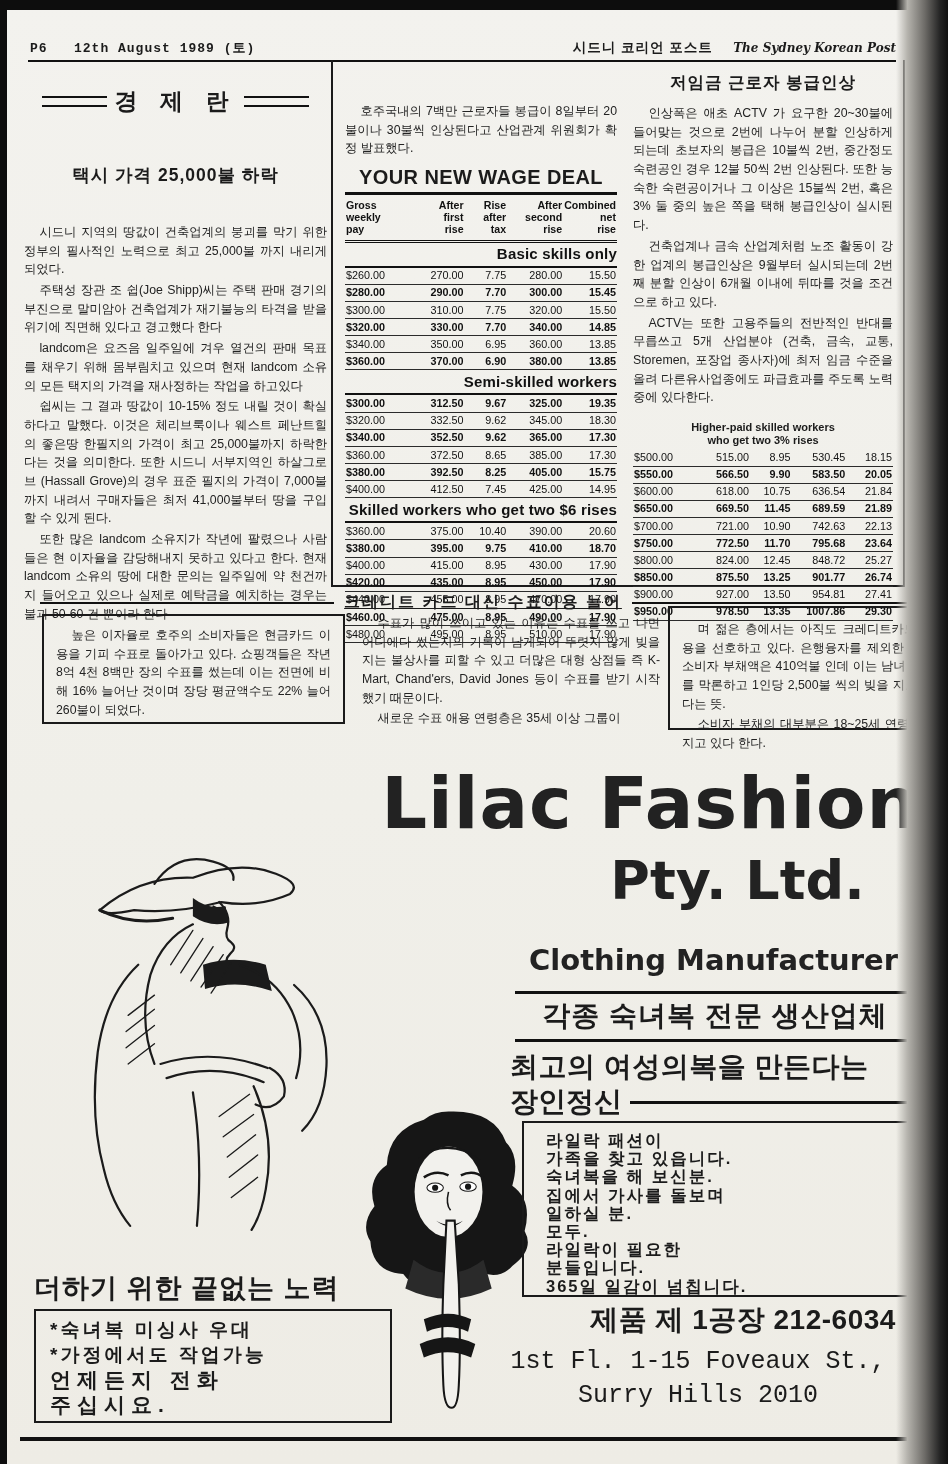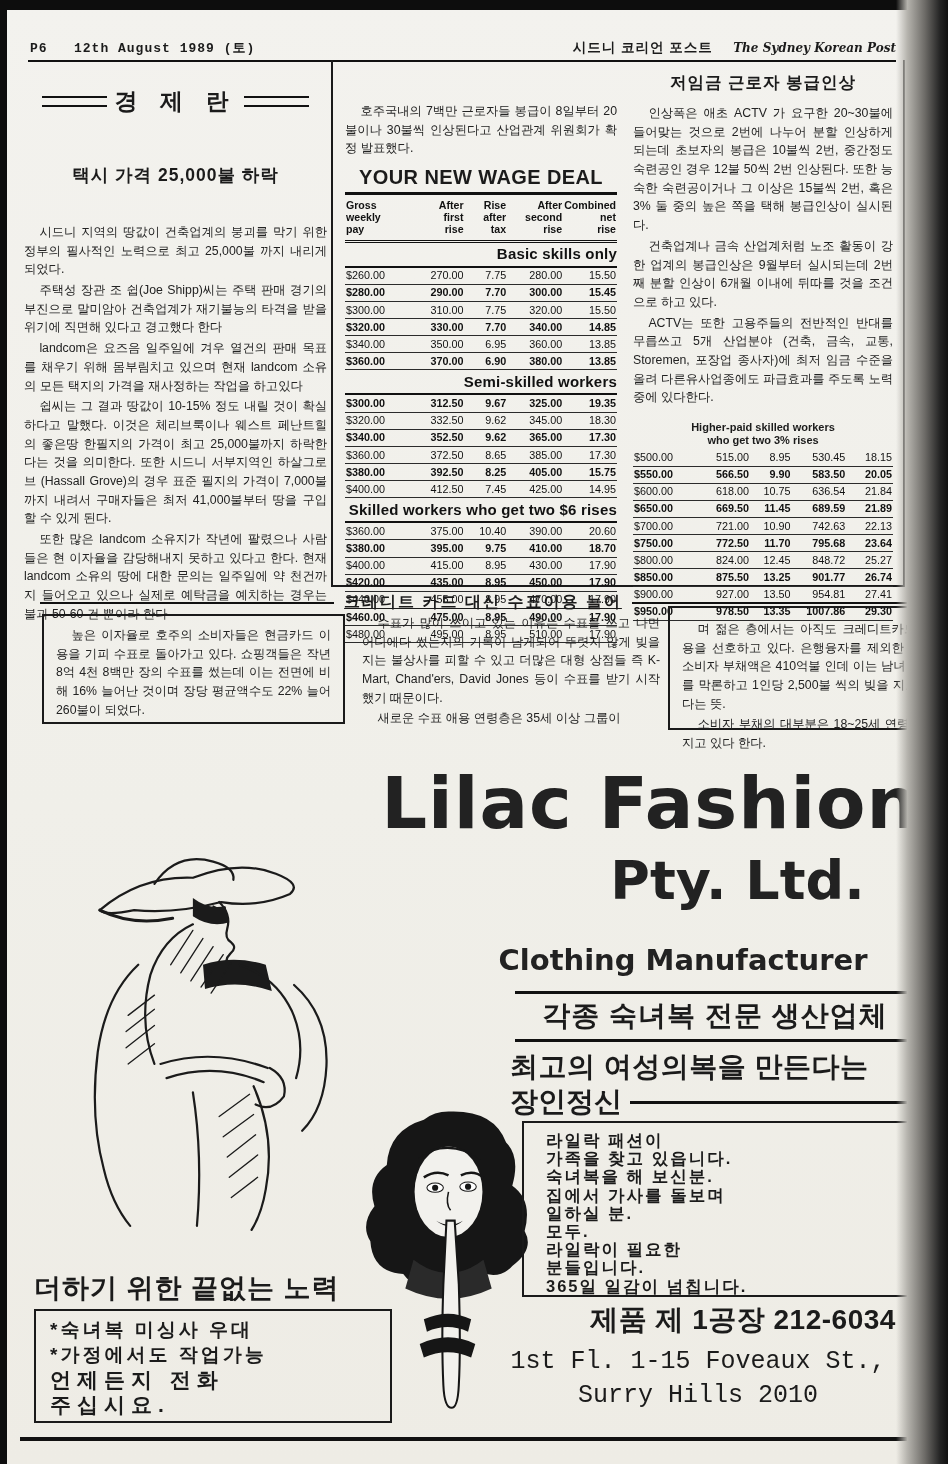--- a/index.html
+++ b/index.html
@@ -62,21 +62,21 @@
   .cheque-mid{position:absolute;left:322px;top:22px;width:298px;}
   .cheque-box-right{position:absolute;left:628px;top:14px;width:280px;height:124px;border:2px solid #1a1a1a;
       box-sizing:border-box;padding:12px 12px 0;}
   
   .ad{position:absolute;left:20px;top:745px;width:890px;height:700px;}
   .ad-font{font-family:"DejaVu Sans",sans-serif;}
   .brand1{position:absolute;left:360px;top:16px;width:540px;margin:0;text-align:center;
       font-size:72px;font-weight:bold;letter-spacing:1px;color:#222;}
   .brand2{position:absolute;left:530px;top:104px;width:375px;margin:0;text-align:center;
       font-size:54px;font-weight:bold;color:#222;}
-  .ad-subtitle{position:absolute;left:448px;top:198px;width:430px;margin:0;text-align:center;
+  .ad-subtitle{position:absolute;left:448px;top:198px;width:430px;margin:0;text-align:right;
       font-size:29px;font-weight:bold;color:#222;}
   .ad-rule{position:absolute;left:495px;width:400px;height:2.5px;background:#111;}
   .banner1{position:absolute;left:493px;top:252px;width:404px;margin:0;text-align:center;
       font-size:28px;font-weight:900;letter-spacing:1px;}
   .banner2a{position:absolute;left:490px;top:303px;width:410px;margin:0;
       font-size:28px;font-weight:900;letter-spacing:.5px;}
   .banner2b{position:absolute;left:490px;top:338px;width:410px;margin:0;display:flex;align-items:center;gap:8px;
       font-size:28px;font-weight:900;}
   .banner2b .tail{flex:1;height:3px;background:#111;}
   .recruit-box{position:absolute;left:502px;top:376px;width:404px;height:176px;border:2.5px solid #1a1a1a;

